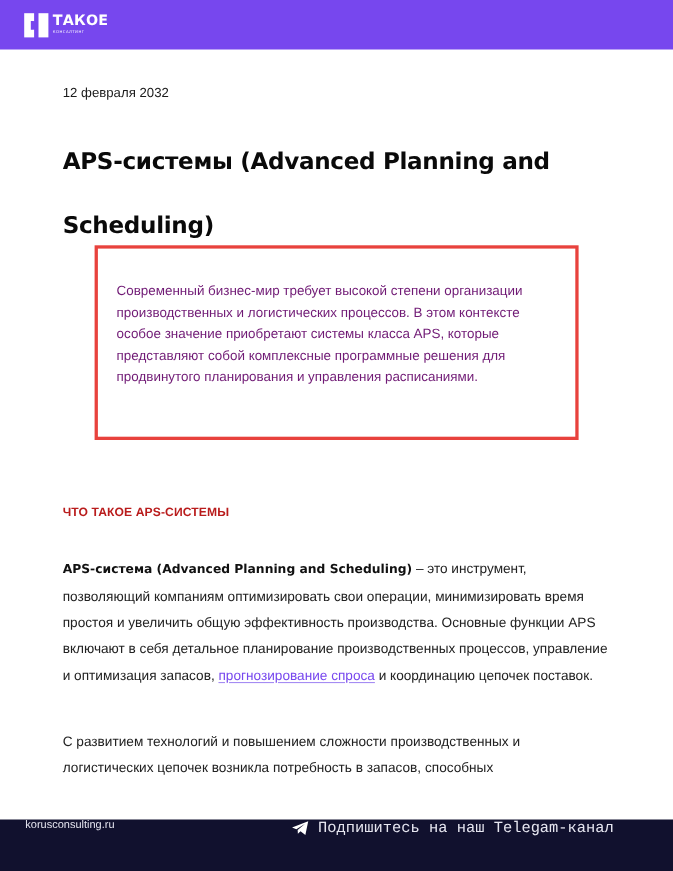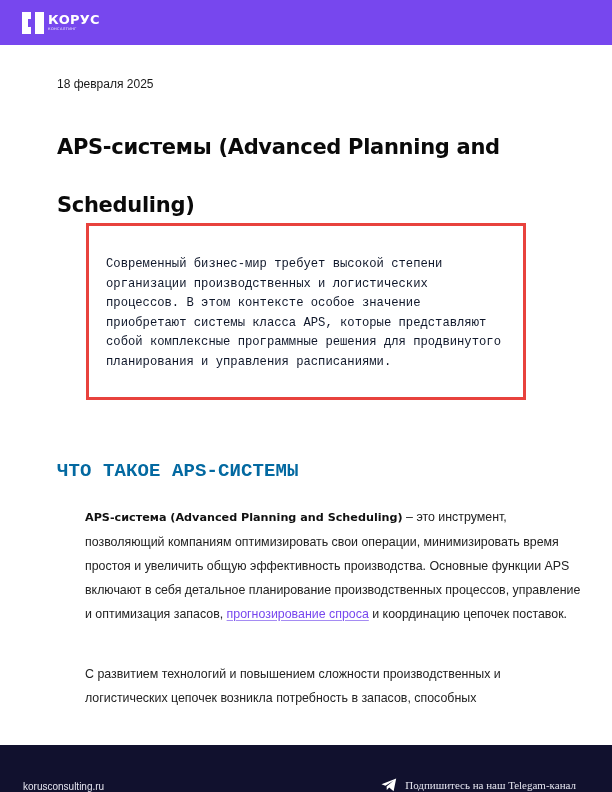--- a/index.html
+++ b/index.html
@@ -40,66 +40,66 @@
       font-family: "DejaVu Sans", sans-serif; font-weight: bold;
       font-size: 21px; line-height: 58px; color: #0a0a0a; letter-spacing: -0.3px;
     }
 
     .quote-box {
       position: absolute; left: 86px; top: 223px; width: 440px; height: 177px;
       border: 3px solid #e8423d;
       background: #ffffff;
       padding: 29px 18px 0 17px;
     }
-    .quote-text { font-family: Liberation Mono, monospace; font-size: 12.2px; line-height: 19.6px; color: #0f172a; }
+    .quote-text { font-family: Liberation Sans, sans-serif; font-size: 12.2px; line-height: 19.6px; color: #701a75; }
 
     .h2 {
       position: absolute; top: 460px; left: 57px;
-      font-family: Liberation Mono, monospace; font-weight: bold;
-      font-size: 19px; color: #0369a1; letter-spacing: 0.1px;
+      font-family: Liberation Sans, sans-serif; font-weight: bold;
+      font-size: 11px; color: #b91c1c; letter-spacing: 0.1px;
     }
     .para {
       position: absolute; left: 57px; width: 500px;
-      font-family: "Liberation Sans", sans-serif; font-size: 12.4px; line-height: 24px; color: #222; margin-left: 28px;
+      font-family: "Liberation Sans", sans-serif; font-size: 12.4px; line-height: 24px; color: #222;
     }
     .para1 { top: 505px; }
     .para2 { top: 662px; }
     .para b { font-family: "DejaVu Sans", sans-serif; font-weight: bold; font-size: 11.2px; color: #111; }
     .link { color: #7747ee; text-decoration: underline; text-decoration-color: #a58cf3; text-underline-offset: 2px; }
 
     .footer {
       position: absolute; left: 0; top: 745px; width: 612px; height: 47px;
       background: #11112e;
-      display: flex; align-items: flex-end; padding: 0 22px 0 23px;
+      display: flex; align-items: flex-start; padding: 0 22px 0 23px;
     }
     .footer-site { color: #e6e6f0; font-family: "Liberation Sans", sans-serif; font-size: 10px; }
     .footer-right { margin-left: auto; display: flex; align-items: center; }
     .tg-icon { width: 16px; height: 14px; margin-right: 8px; }
-    .tg-text { color: #e6e6f0; font-family: Liberation Serif, serif; font-size: 11px; margin-right: 14px; }
+    .tg-text { color: #e6e6f0; font-family: Liberation Mono, monospace; font-size: 14px; margin-right: 32px; }
     .footer .btn-outline { border-color: #ffffff; font-size: 9.5px; width: 116px; height: 23px; }
   </style>
 </head>
 <body>
 
 <header class="header">
   <div class="logo">
     <div class="logo-mark">
       <div class="l"></div>
         <div class="r"></div>
         <div class="notch"></div>
     </div>
     <div class="logo-text">
-      <span class="logo-name">КОРУС</span>
+      <span class="logo-name">ТАКОЕ</span>
       <span class="logo-sub">КОНСАЛТИНГ</span>
     </div>
   </div>
 </header>
 
 <main class="content">
-  <div class="date">18 февраля 2025</div>
+  <div class="date">12 февраля 2032</div>
   <h1 class="title">APS-системы (Advanced Planning and Scheduling)</h1>
 </main>
 
 <div class="quote-box">
   <p class="quote-text">Современный бизнес-мир требует высокой степени организации производственных и логистических процессов. В этом контексте особое значение приобретают системы класса APS, которые представляют собой комплексные программные решения для продвинутого планирования и управления расписаниями.</p>
 </div>
 
 <h2 class="h2">ЧТО ТАКОЕ APS-СИСТЕМЫ</h2>
 
 <p class="para para1">

